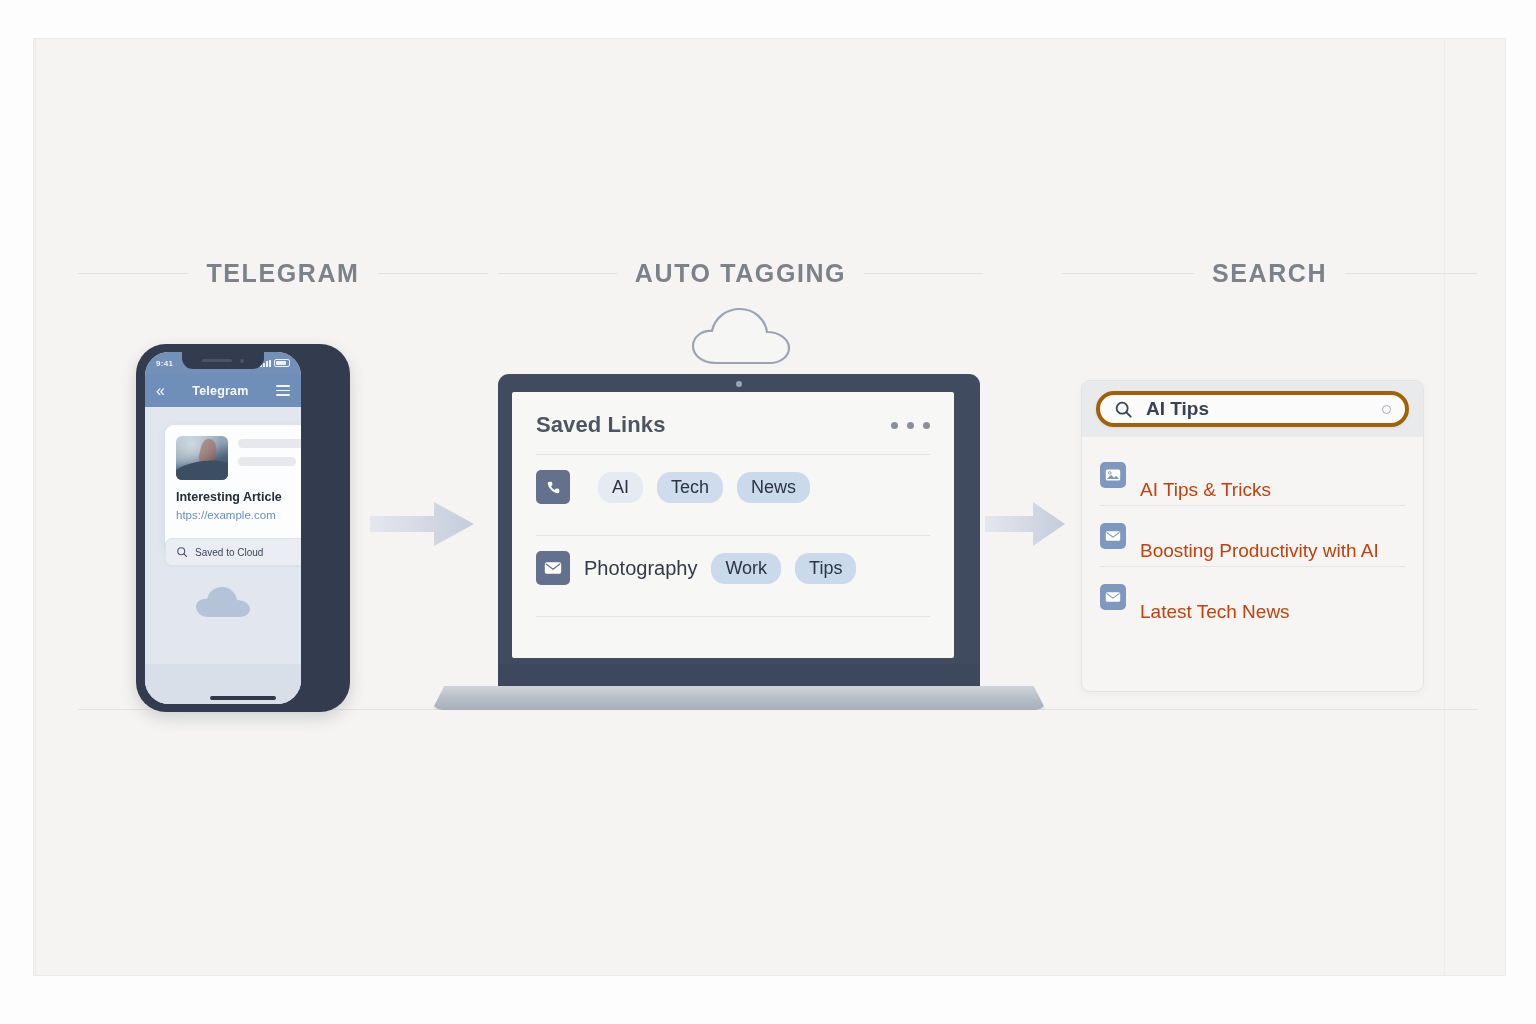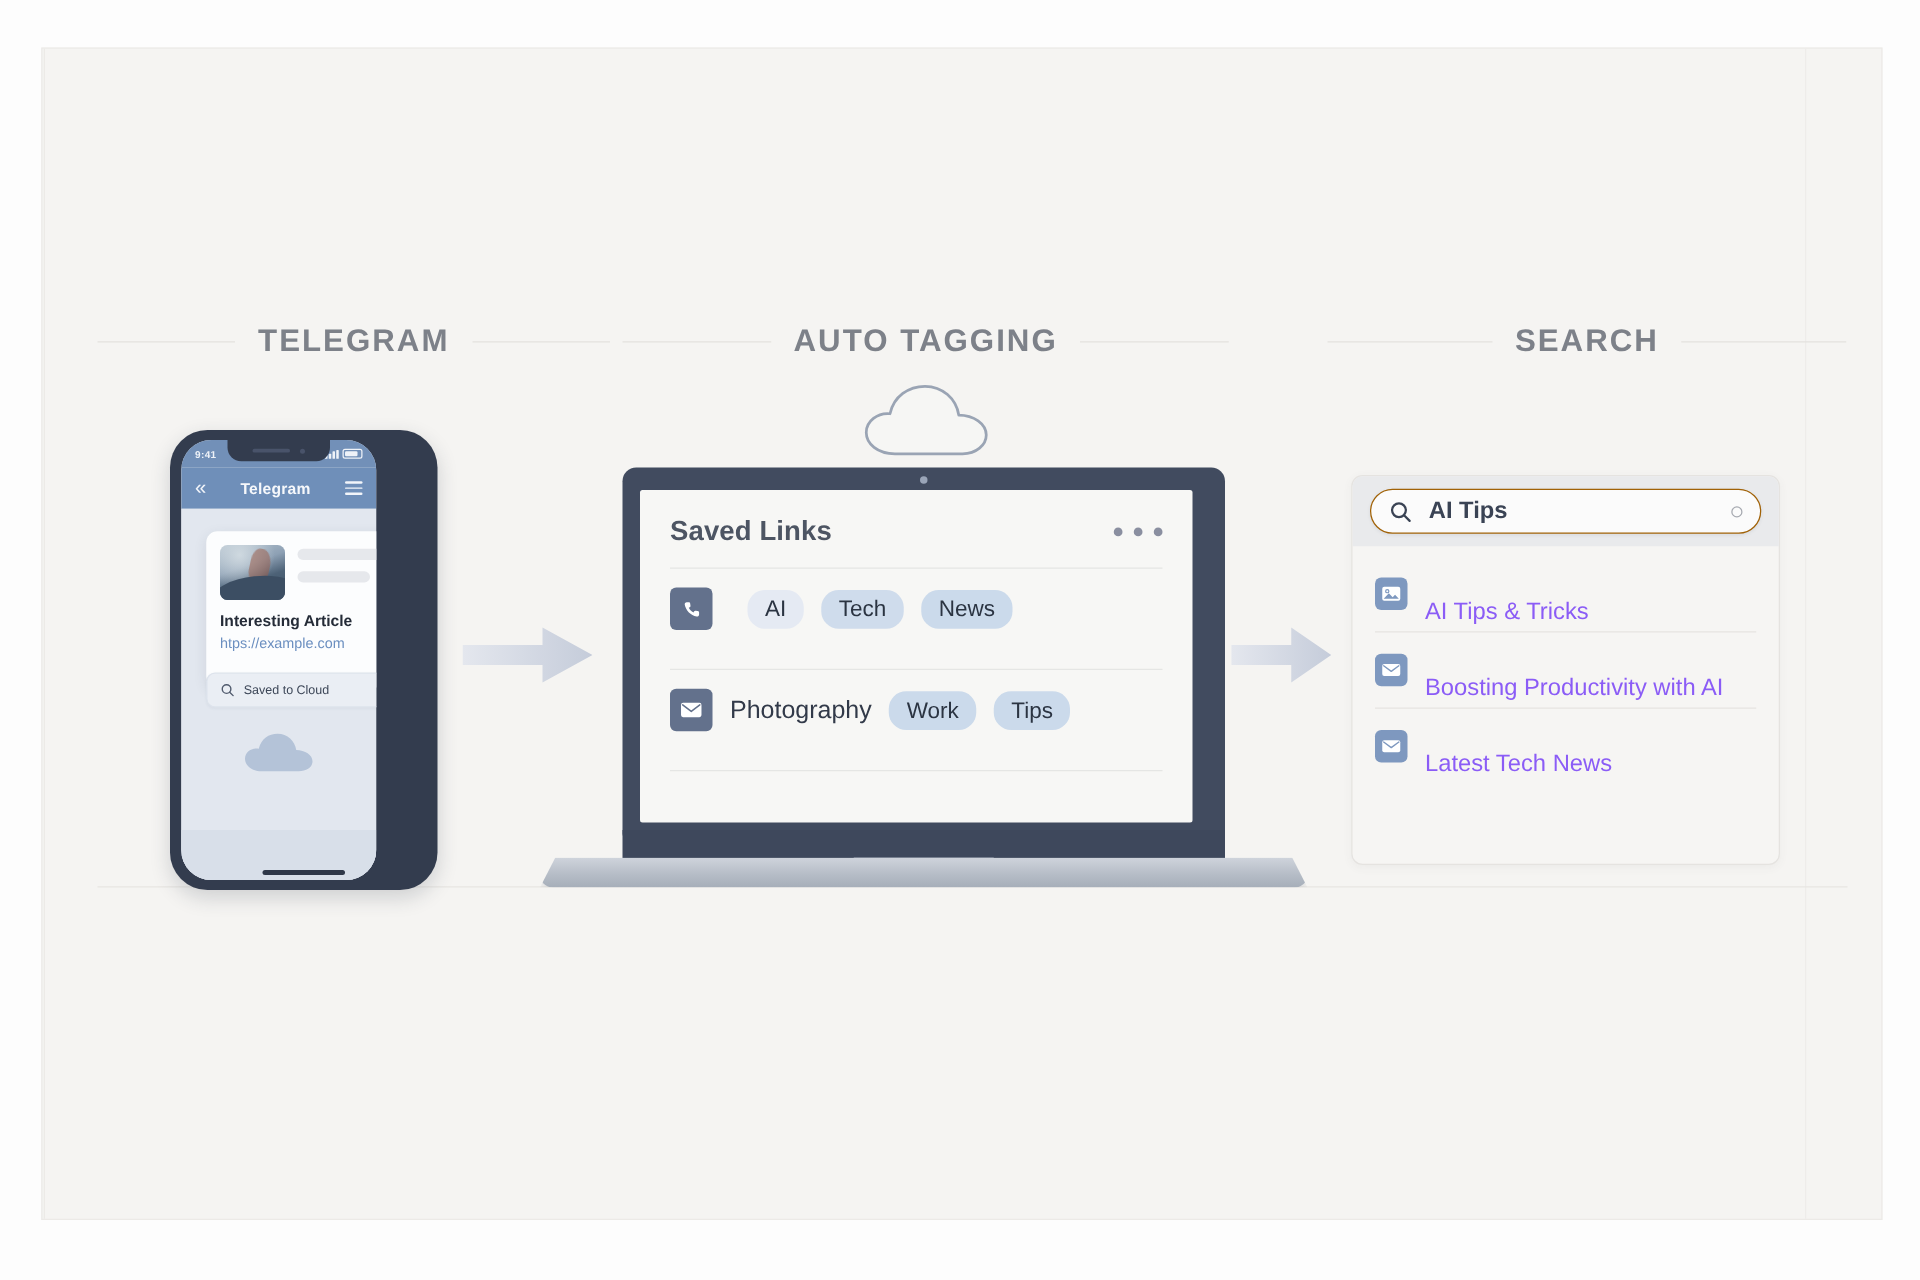--- a/index.html
+++ b/index.html
@@ -261,34 +261,34 @@
     border-radius: 9px;
     box-shadow: 0 2px 8px rgba(70,75,85,.05);
   }
   .sp-header {
     height: 56px; background: #e9eaec;
     border-radius: 8px 8px 0 0;
     display: flex; align-items: center; padding: 0 14px;
   }
   .sp-input {
     flex: 1 1 auto; height: 36px; border-radius: 18px;
-    background: #fbfbfb; border: 1px solid #a16207;
+    background: #fbfbfb; border: 4px solid #a16207;
     display: flex; align-items: center; gap: 13px; padding: 0 14px;
     box-shadow: 0 1px 3px rgba(60,70,90,.10);
   }
   .sp-input .val { flex: 1 1 auto; font-size: 19px; font-weight: 700; color: #3a4354; }
   .sp-input .mic { width: 9px; height: 9px; border-radius: 50%; border: 1.4px solid #a6a9b0; }
 
   .sp-list { padding: 8px 18px 0 18px; }
   .sp-item { display: flex; align-items: center; gap: 14px; height: 60px; }
   .sp-icon {
     width: 26px; height: 26px; border-radius: 5px; background: #7e98bf;
     flex: 0 0 auto; display: flex; align-items: center; justify-content: center;
   }
-  .sp-text { font-size: 19px; color: #8b5cf6; white-space: nowrap; margin-top: 29px; }
+  .sp-text { font-size: 19px; color: #c2410c; white-space: nowrap; margin-top: 29px; }
   .sp-div { height: 1px; background: #e6e4e1; }
 </style>
 </head>
 <body>
 
 <div id="stage">
 
   <div class="frame-outer">
     <div class="frame-inner-line"></div>
     <div class="frame-right-line"></div>

